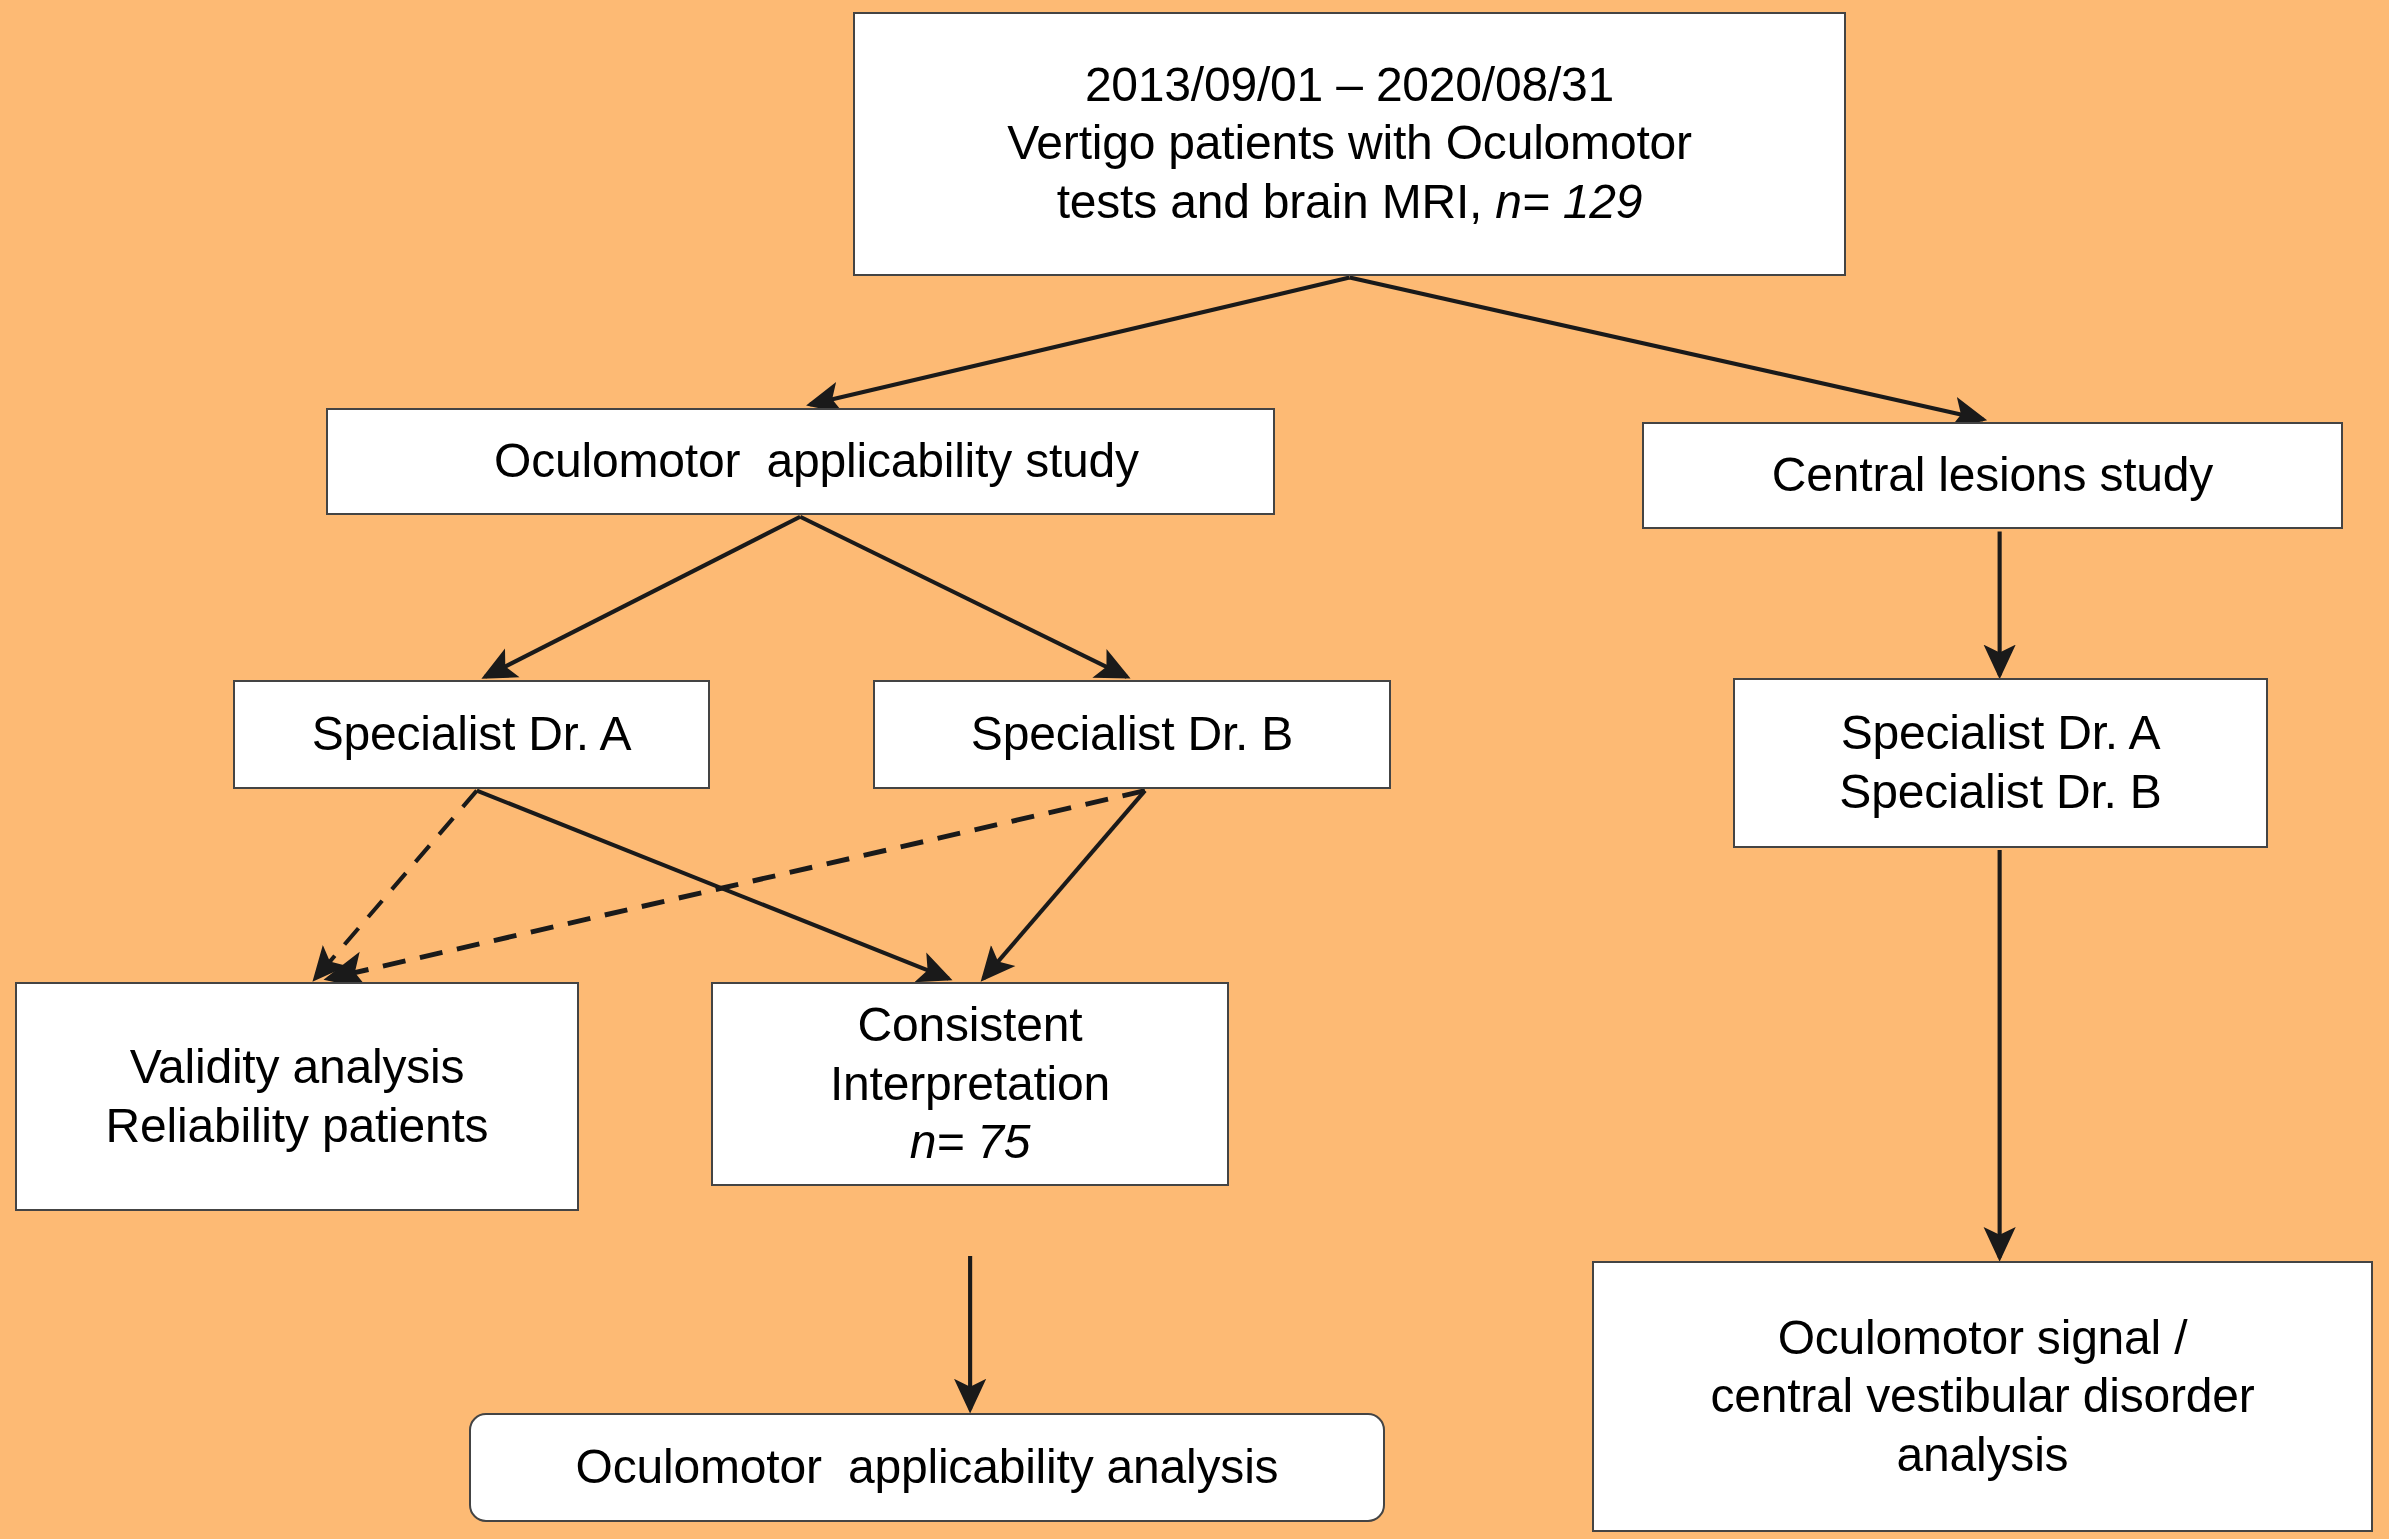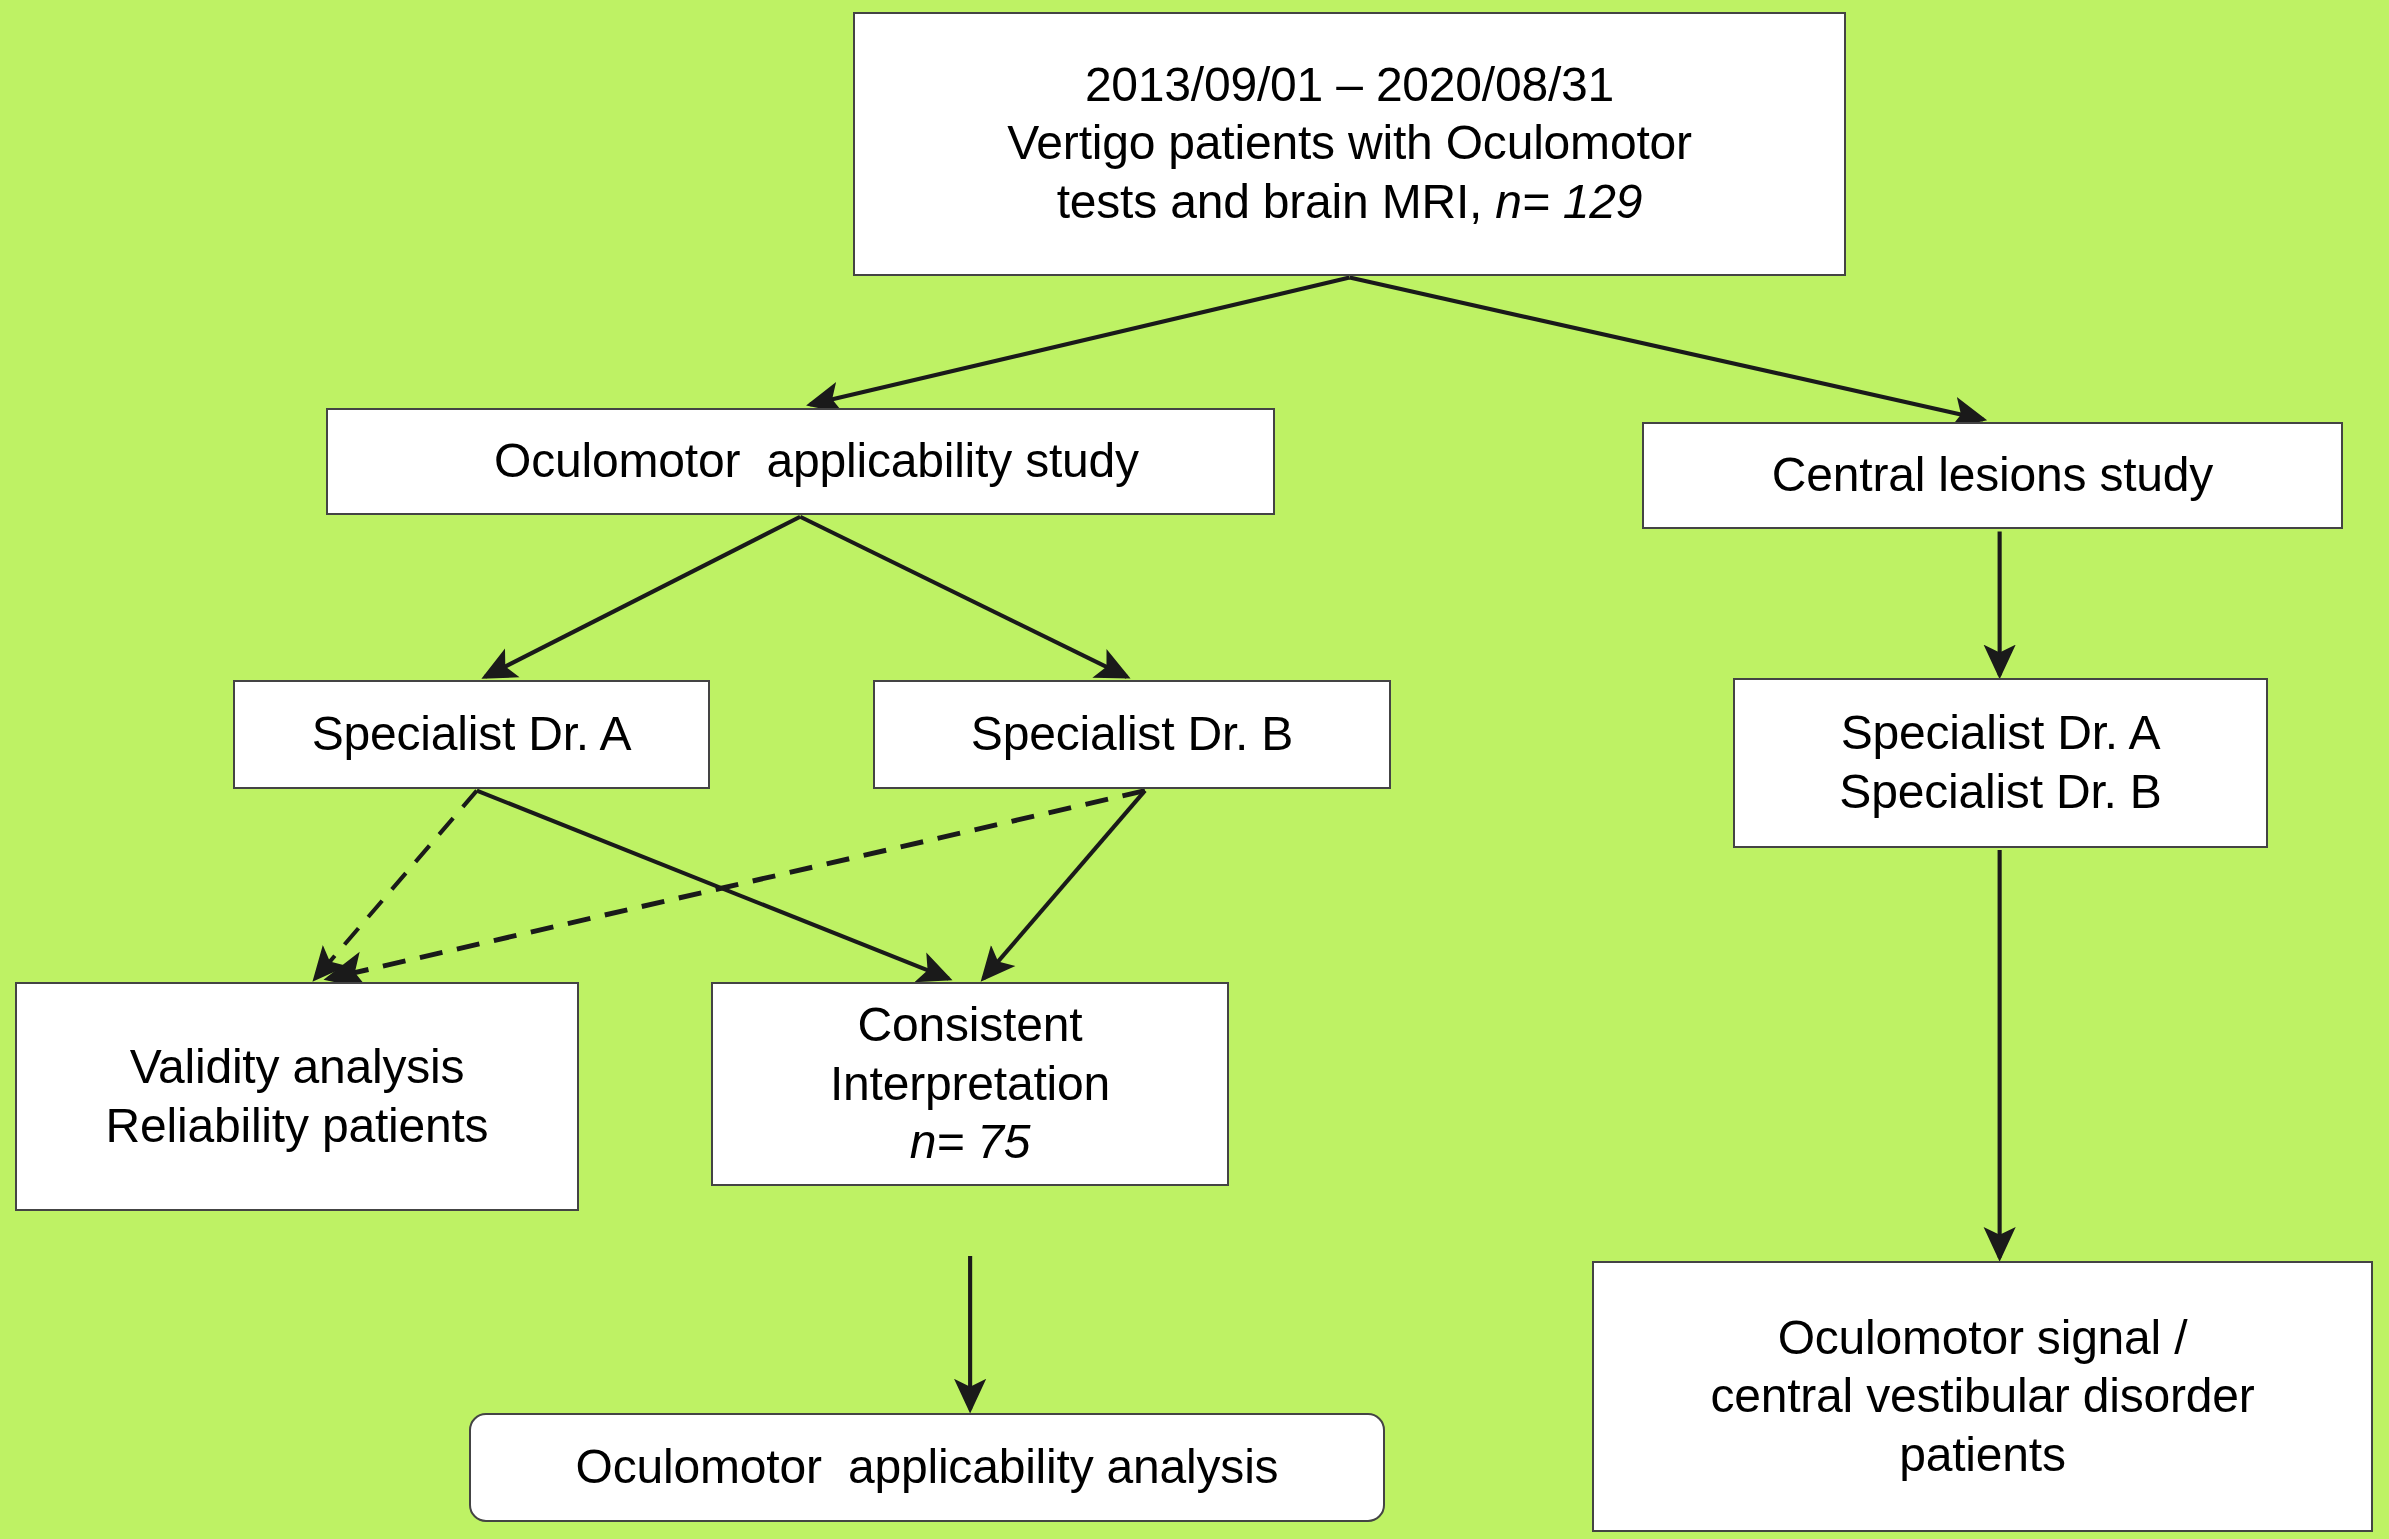--- a/index.html
+++ b/index.html
@@ -9,21 +9,21 @@
     background: #ffffff;
   }
   body {
     font-family: "Liberation Sans", "DejaVu Sans", sans-serif;
     color: #000000;
   }
   #flow-root {
     position: relative;
     width: 2389px;
     height: 1540px;
-    background: #bef264;
+    background: #fdba74;
     overflow: hidden;
   }
   #edge-layer {
     position: absolute;
     left: 0;
     top: 0;
     width: 2389px;
     height: 1540px;
     pointer-events: none;
   }
@@ -127,17 +127,17 @@
     <span class="line"><em>n= 75</em></span>
   </div>
 
   <div class="node" id="node-applicability-analysis" style="left: 469px; top: 1413px; width: 916px; height: 109px; border-radius: 17px;">
     <span class="line">Oculomotor  applicability analysis</span>
   </div>
 
   <div class="node" id="node-signal-analysis" style="left: 1592px; top: 1261px; width: 781px; height: 271px;">
     <span class="line">Oculomotor signal /</span>
     <span class="line">central vestibular disorder</span>
-    <span class="line">patients</span>
+    <span class="line">analysis</span>
   </div>
 
 </div>
 
 
 </body></html>

